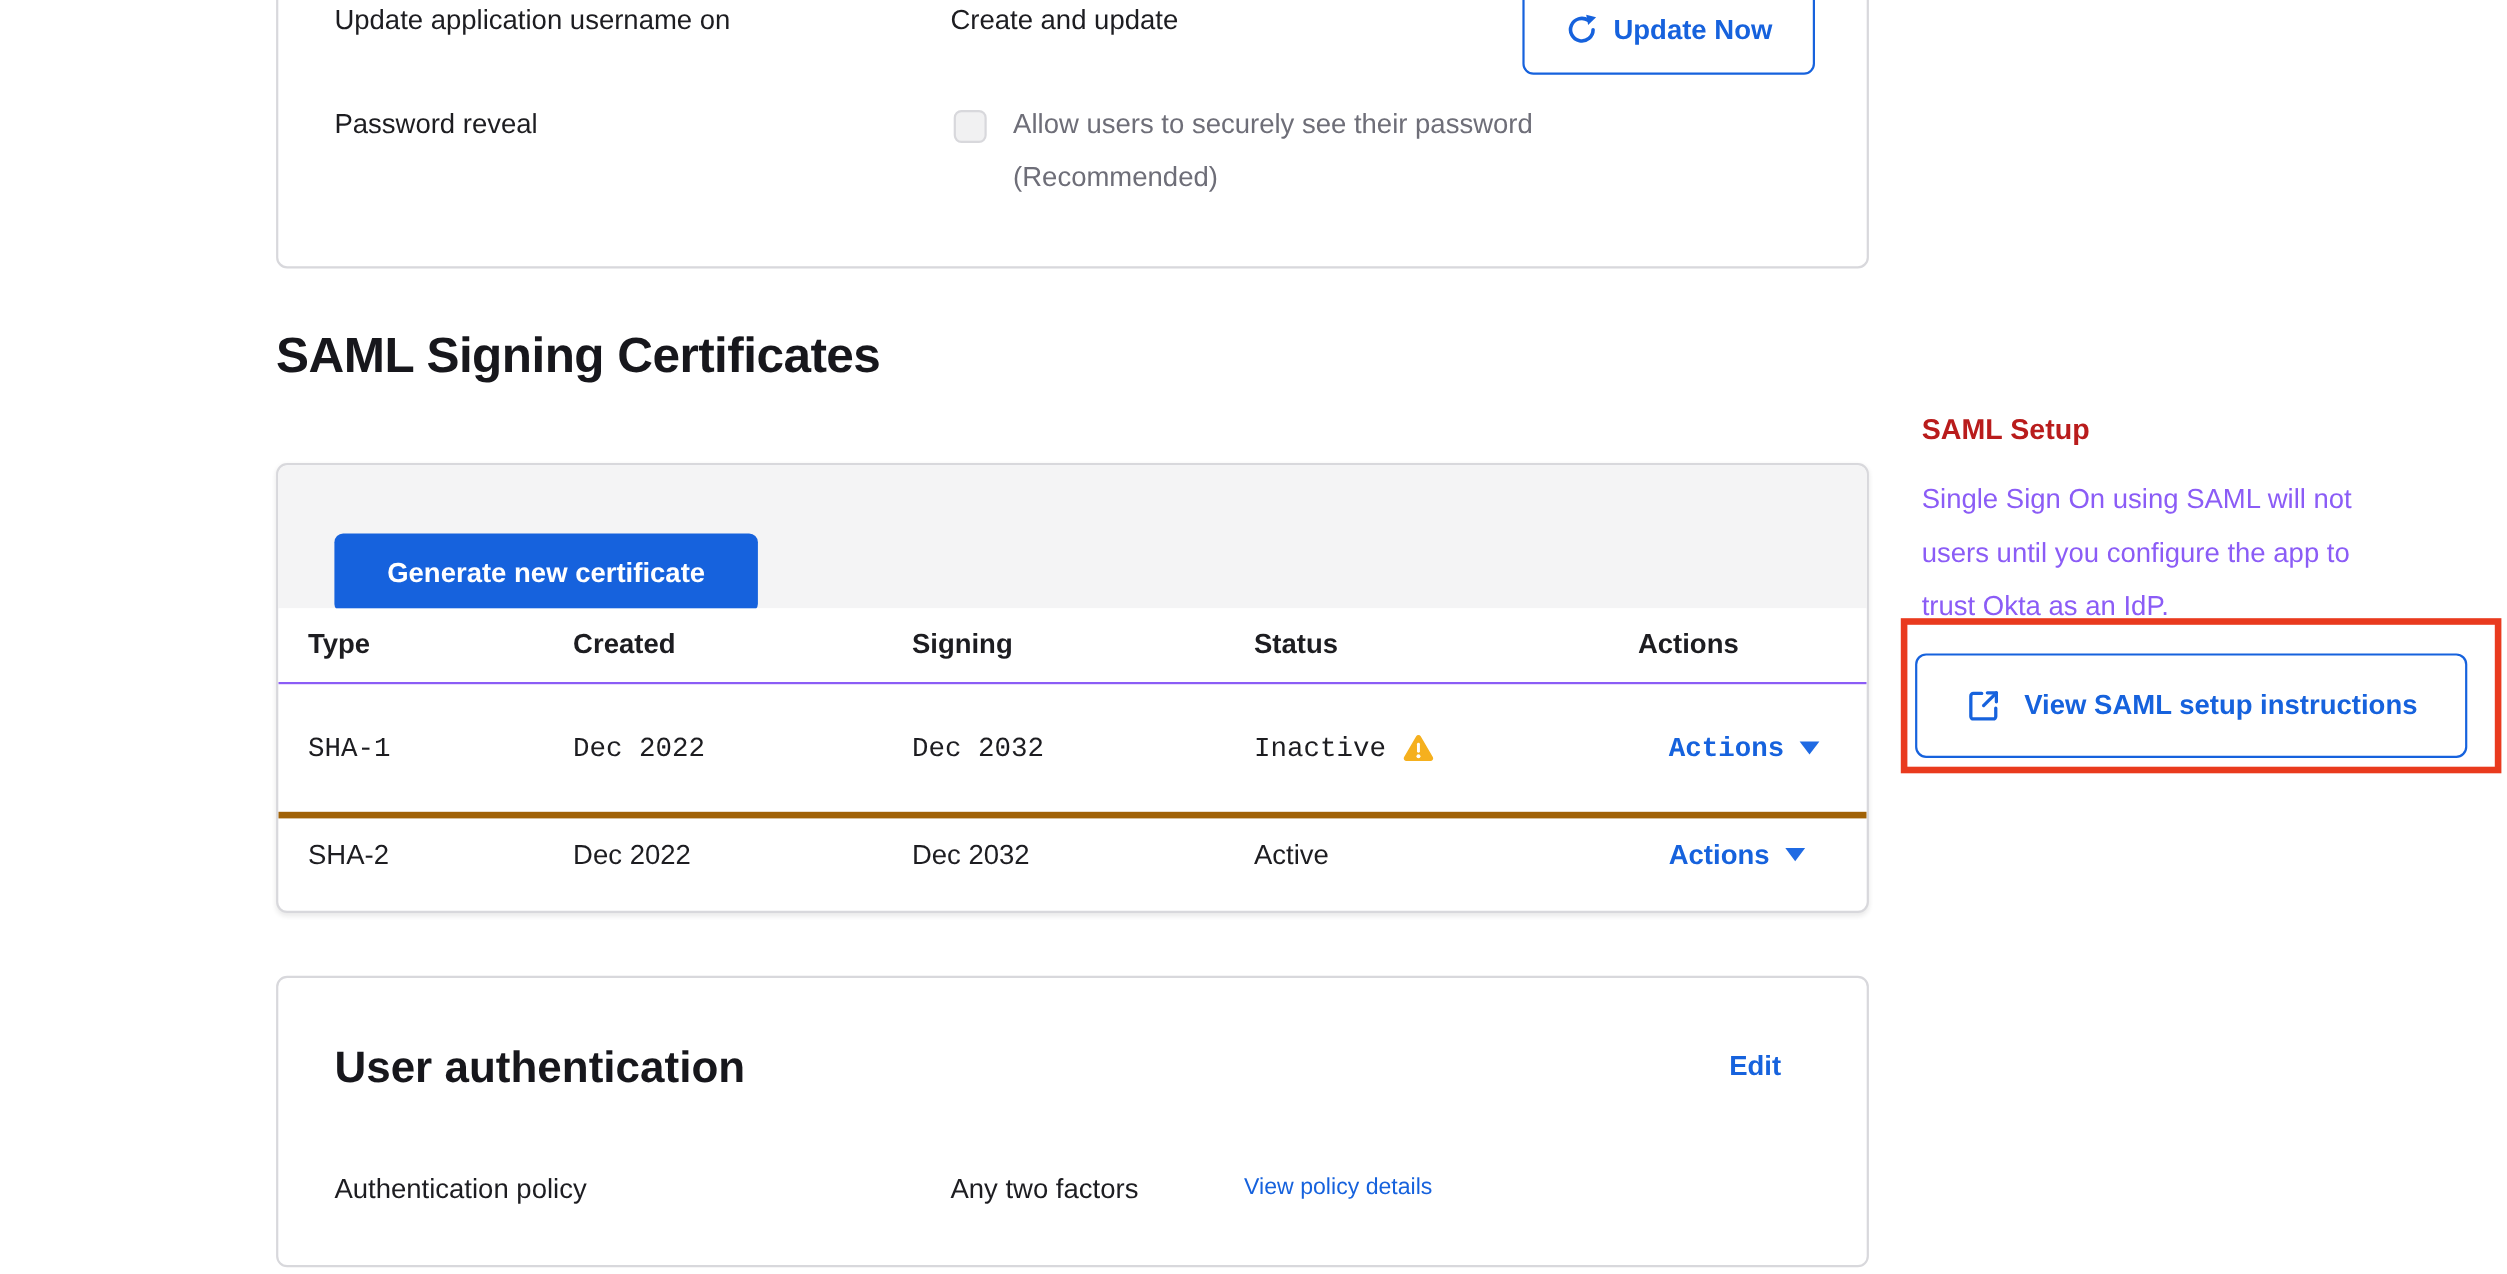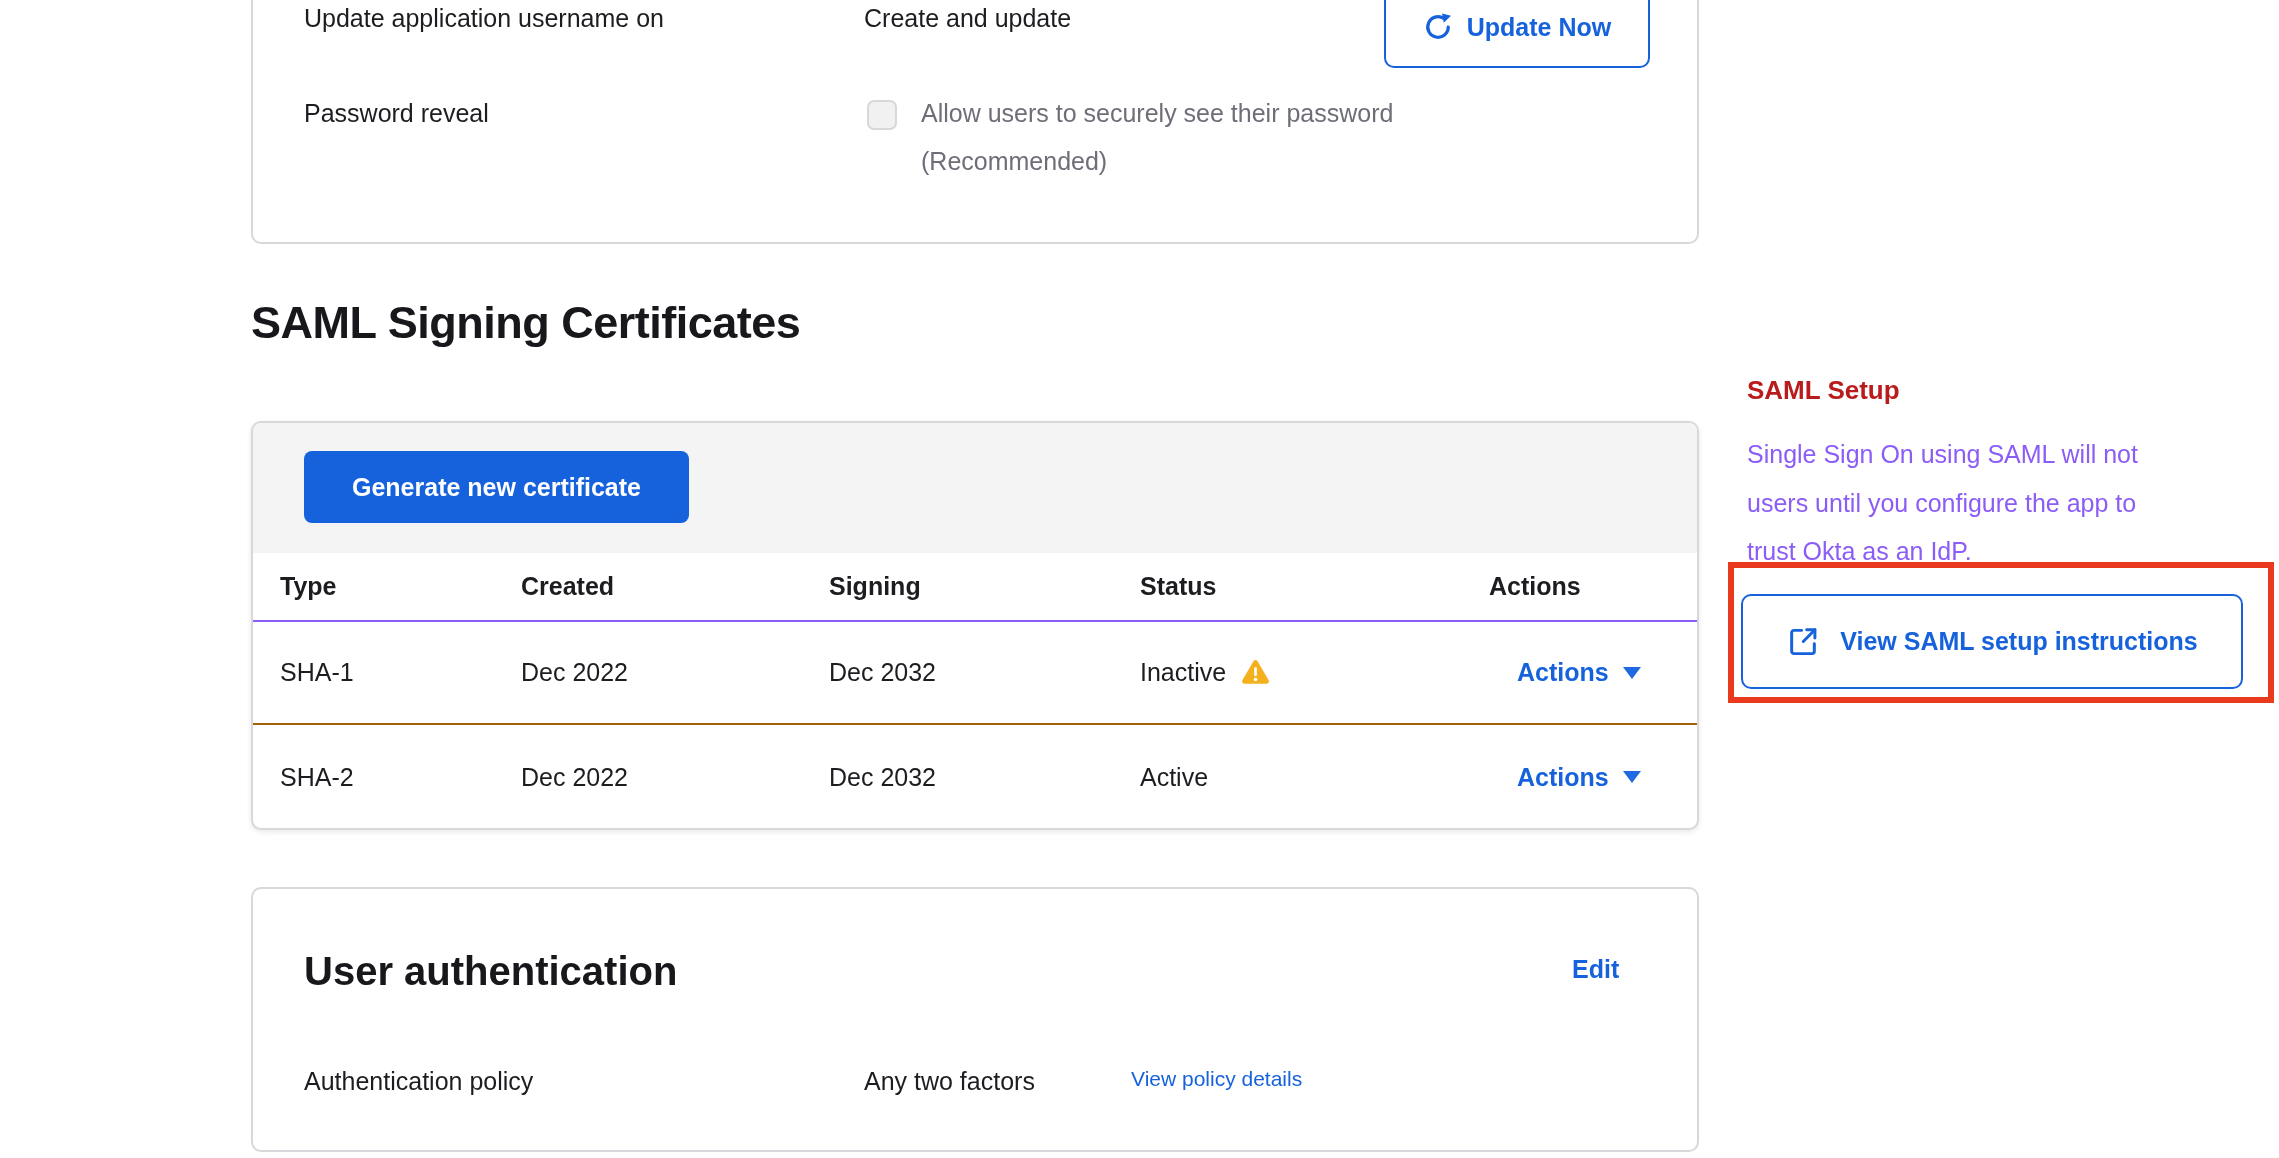--- a/index.html
+++ b/index.html
@@ -17,21 +17,21 @@
 
   .label { font-size:25px; color:#1d1d21; }
   .muted { color:#6e6e78; }
 
   
   .btn-outline { display:flex; align-items:center; justify-content:center; gap:16px;
                  background:#fff; border:2.5px solid #1662dd; border-radius:10px;
                  color:#1662dd; font-weight:700; font-size:25px; cursor:pointer; }
   .btn-primary { display:flex; align-items:center; justify-content:center;
                  background:#1662dd; border:none; border-radius:8px;
-                 color:#fff; font-weight:700; font-size:25px; cursor:pointer; }
+                 color:#fff; font-weight:700; font-size:25px; cursor:pointer;margin-top:34px; }
   .link { color:#1662dd; font-weight:700; font-size:25px; text-decoration:none; cursor:pointer; }
   .link-normal { color:#1662dd; font-size:21px; text-decoration:none; cursor:pointer; }
 
   
   .checkbox { width:30px; height:30px; border-radius:7px; background:#f1f1f2; border:2px solid #d8d8dc; }
 
   
   .h1 { font-size:45px; font-weight:700; letter-spacing:-0.5px; color:#17171c; }
   .h2 { font-size:40px; font-weight:700; color:#17171c; }
   .h3 { font-size:26px; font-weight:700; color:#b91c1c; }
@@ -40,21 +40,21 @@
   .t-row { position:absolute; left:0; right:0; }
   .t-cell { position:absolute; top:0; height:100%; display:flex; align-items:center; font-size:25px; }
   .c-type    { left:27px; }
   .c-created { left:268px; }
   .c-expires { left:576px; }
   .c-status  { left:887px; }
   .c-actions { left:1236px; }
   .c-actions-link { left:1264px; }
   .thead { top:130px; height:69px; border-bottom:2px solid #8b5cf6; background:#fff; }
   .thead .t-cell { font-weight:700; }
-  .r1 { top:199px; height:103px; border-bottom:2px solid #a16207; }
+  .r1 { top:199px; height:122px; border-bottom:6px solid #a16207;font-family:Liberation Mono, monospace; }
   .r2 { top:302px; height:104px; }
 
   .caret-down { display:inline-block; width:0; height:0; margin-left:14px;
                 border-left:9px solid transparent; border-right:9px solid transparent;
                 border-top:12px solid #1f6ae3; }
 
   
   .sidebar-para span { display:block; font-size:25px; line-height:48.5px; color:#8b5cf6; }
   .annotation { left:1728px; top:562px; width:546px; height:141px;
                 border:6px solid #e93a1e; background:transparent; }

